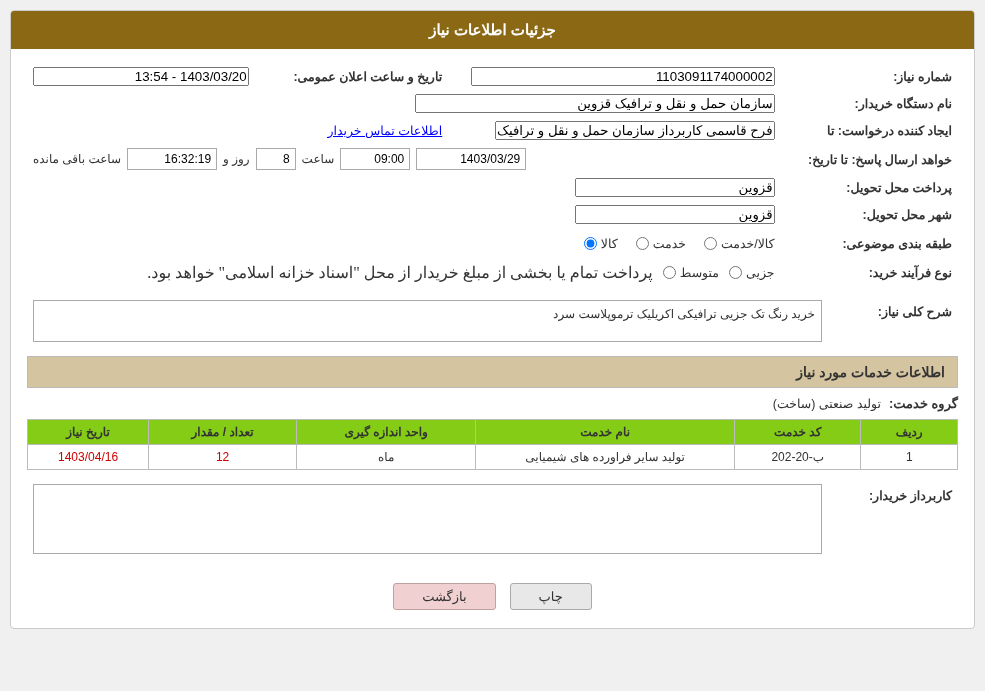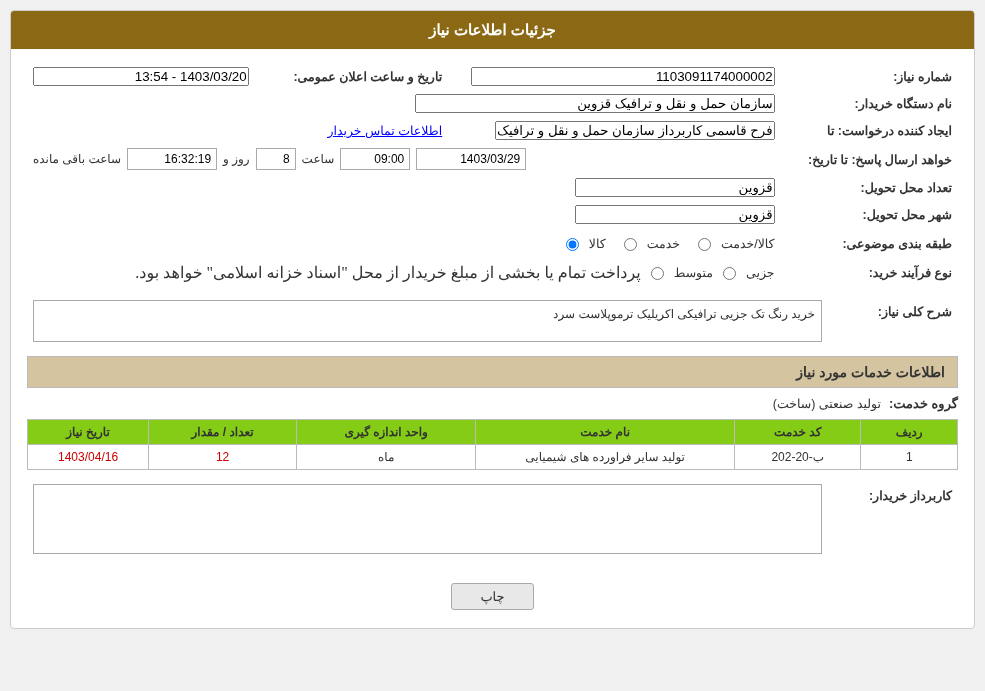--- a/index.html
+++ b/index.html
@@ -85,22 +85,22 @@
     }
     .radio-row {
       display: flex;
       align-items: center;
       gap: 18px;
       direction: rtl;
       padding: 4px 0;
     }
     .radio-item {
       display: flex;
-      align-items: flex-end;
-      gap: 10px;
+      align-items: center;
+      gap: 4px;
     }
     .radio-item input[type="radio"] {
       margin: 0;
     }
     .proc-text {
       font-size: 16px;
       color: #333;
       direction: rtl;
       font-family: Liberation Serif, serif;
     }
@@ -237,21 +237,21 @@
               <input type="text" style="width: 90px;" readonly="" value="16:32:19">
               <span class="inline-label">روز و</span>
               <input type="text" style="width: 40px;" readonly="" value="8">
               <span class="inline-label">ساعت</span>
               <input type="text" style="width: 70px;" readonly="" value="09:00">
               <input type="text" style="width: 110px;" readonly="" value="1403/03/29">
             </div>
           </td>
         </tr>
         <tr>
-          <td class="label-cell">تعداد محل تحویل:</td>
+          <td class="label-cell">پرداخت محل تحویل:</td>
           <td colspan="4">
             <input type="text" style="width: 200px;" readonly="" value="قزوین">
           </td>
         </tr>
         <tr>
           <td class="label-cell">شهر محل تحویل:</td>
           <td colspan="4">
             <input type="text" style="width: 200px;" readonly="" value="قزوین">
           </td>
         </tr>
@@ -342,18 +342,19 @@
             <tr>
           <td class="label-cell" style="vertical-align:top;padding-top:8px;">کاربرداز خریدار:</td>
           <td>
             <textarea class="textarea-field" style=""></textarea>
           </td>
         </tr>
       </tbody>
         </table>
 
       <div class="button-row">
+        <button class="btn btn-back">بازگشت</button>
         <button class="btn btn-print">چاپ</button>
       </div>
 
     </div>
   </div>
 </div>
 
 </body></html>

